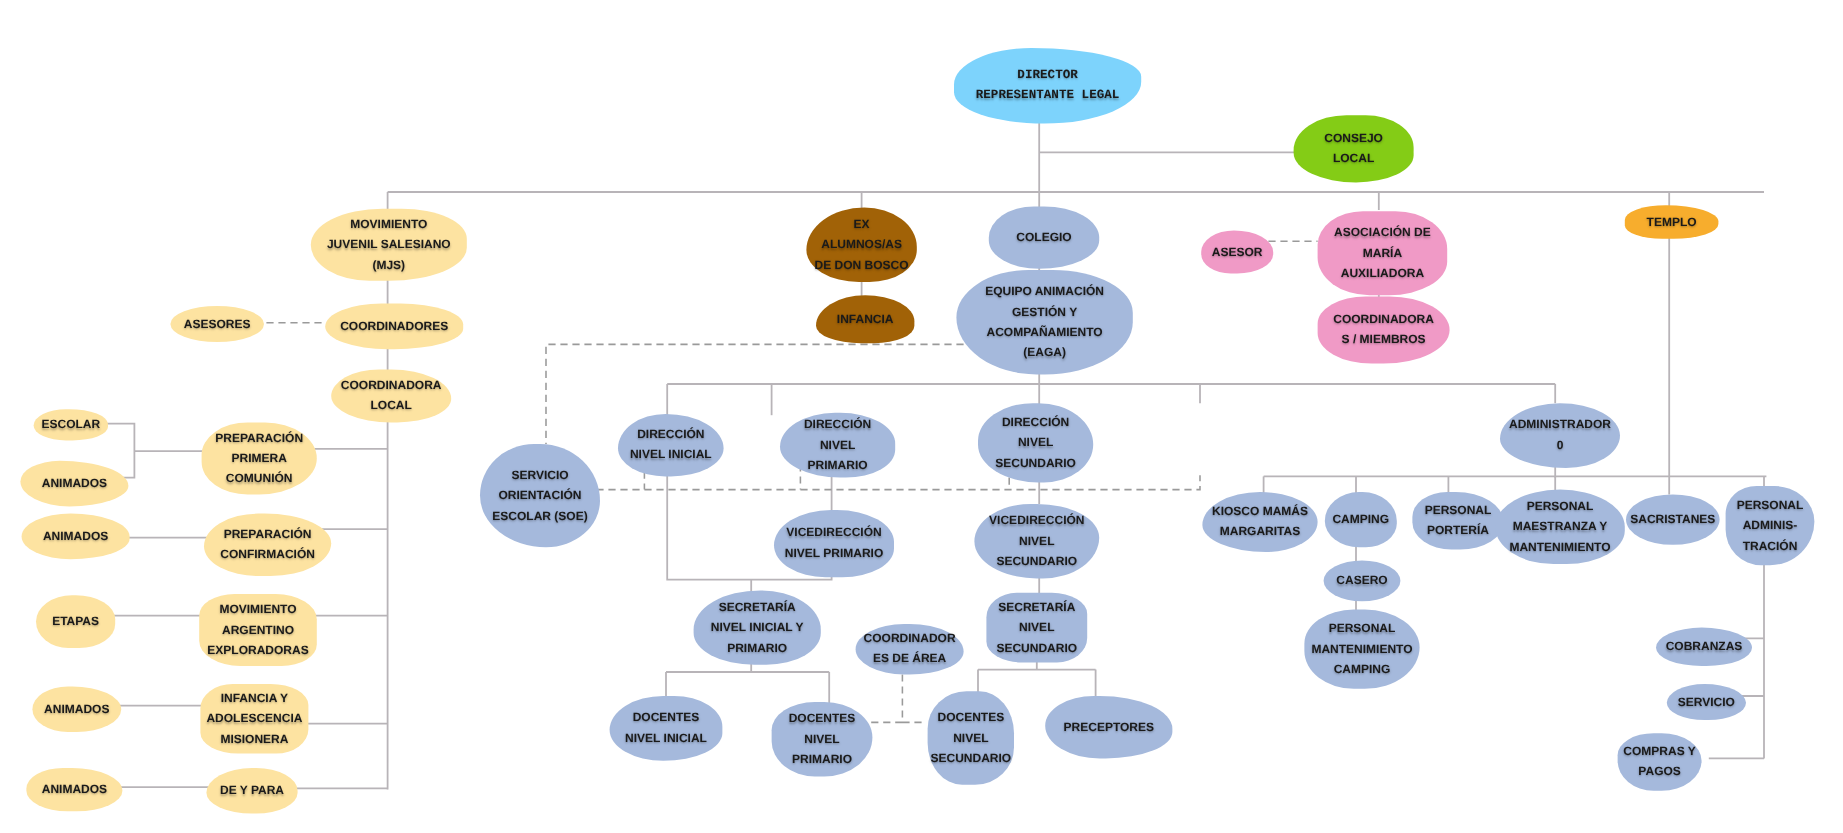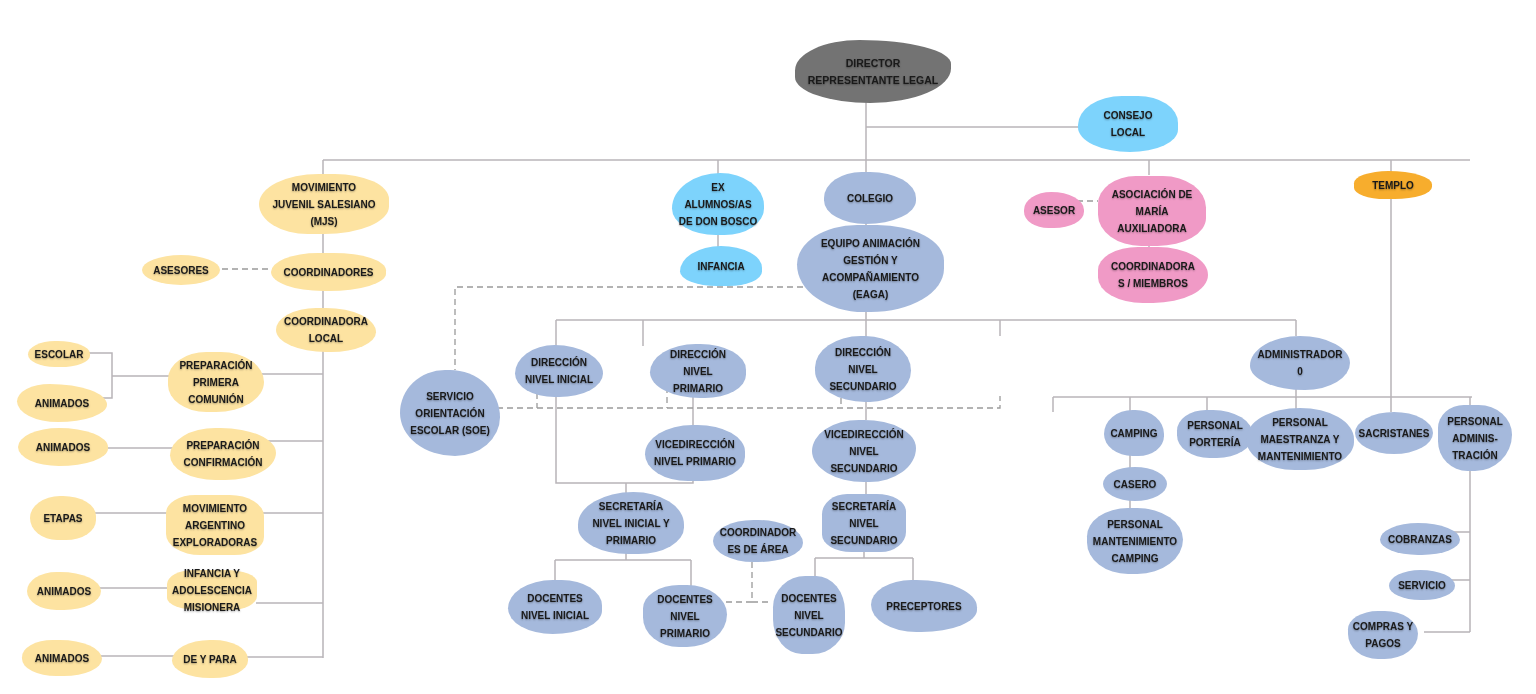--- a/index.html
+++ b/index.html
@@ -15,24 +15,24 @@
     font-weight: bold;
     font-size: 10px;
     line-height: 17px;
     color: #1a1a1a;
     text-shadow: 0 1px 2px rgba(0,0,0,0.35);
     box-sizing: border-box;
     padding: 2px 4px;
     white-space: pre-line;
     cursor: pointer;
   }
-  .c-blue-top { background: #737373; }
-  .c-grey { background: #7dd3fc; }
+  .c-blue-top { background: #7dd3fc; font-family: Liberation Mono, monospace; }
+  .c-grey { background: #84cc16; }
   .c-yellow { background: #fde3a1; }
-  .c-green { background: #7dd3fc; }
+  .c-green { background: #a16207; }
   .c-pink { background: #f09ac6; }
   .c-orange { background: #f7ad2d; }
   .c-blue { background: #a5b9dc; }
 </style>
 </head>
 <body>
 
 <div id="canvas">
   <svg id="links" xmlns="http://www.w3.org/2000/svg">
     <g id="solid-lines" fill="none" stroke="#b8b4b8" stroke-width="1.5">
@@ -126,39 +126,39 @@
   <div class="node c-yellow" style="left:18px;top:428px;width:90px;height:38px;border-radius:50% 60% 60% 50% / 55% 55% 50% 55%;">ANIMADOS</div>
   <div class="node c-yellow" style="left:170px;top:428px;width:106px;height:52px;border-radius:45% 55% 50% 45% / 55% 50% 55% 50%;">PREPARACIÓN
 CONFIRMACIÓN</div>
 
   <div class="node c-yellow" style="left:30px;top:496px;width:66px;height:44px;border-radius:50% 55% 50% 45% / 55% 50% 50% 55%;">ETAPAS</div>
   <div class="node c-yellow" style="left:166px;top:495px;width:98px;height:60px;border-radius:30% 35% 30% 35% / 30% 35% 30% 35%;">MOVIMIENTO
 ARGENTINO
 EXPLORADORAS</div>
 
   <div class="node c-yellow" style="left:27px;top:572px;width:74px;height:38px;border-radius:40% 55% 50% 40% / 50% 50% 50% 50%;">ANIMADOS</div>
-  <div class="node c-yellow" style="left:167px;top:570px;width:90px;height:40px;border-radius:30% 35% 30% 35% / 35% 30% 35% 30%;">INFANCIA Y
+  <div class="node c-yellow" style="left:167px;top:570px;width:90px;height:58px;border-radius:30% 35% 30% 35% / 35% 30% 35% 30%;">INFANCIA Y
 ADOLESCENCIA
 MISIONERA</div>
 
   <div class="node c-yellow" style="left:22px;top:640px;width:80px;height:36px;border-radius:40% 55% 50% 45% / 50% 55% 50% 50%;">ANIMADOS</div>
   <div class="node c-yellow" style="left:172px;top:640px;width:76px;height:38px;border-radius:55% 50% 50% 55% / 60% 55% 50% 50%;">DE Y PARA</div>
 
   <div class="node c-green" style="left:672px;top:173px;width:92px;height:62px;border-radius:55% 50% 45% 50% / 60% 55% 45% 45%;">EX
 ALUMNOS/AS
 DE DON BOSCO</div>
   <div class="node c-green" style="left:680px;top:246px;width:82px;height:40px;border-radius:55% 55% 45% 50% / 70% 60% 40% 40%;">INFANCIA</div>
 
   <div class="node c-blue" style="left:824px;top:172px;width:92px;height:52px;border-radius:45% 55% 60% 50% / 55% 55% 50% 50%;">COLEGIO</div>
   <div class="node c-blue" style="left:797px;top:225px;width:147px;height:87px;border-radius:45% 50% 55% 50% / 50% 45% 55% 60%;">EQUIPO ANIMACIÓN
 GESTIÓN Y
 ACOMPAÑAMIENTO
 (EAGA)</div>
 
-  <div class="node c-pink" style="left:1024px;top:192px;width:60px;height:36px;border-radius:50% 60% 55% 45% / 55% 55% 50% 50%;">ASESOR</div>
+  <div class="node c-pink" style="left:1001px;top:192px;width:60px;height:36px;border-radius:50% 60% 55% 45% / 55% 55% 50% 50%;">ASESOR</div>
   <div class="node c-pink" style="left:1098px;top:176px;width:108px;height:70px;border-radius:35% 40% 45% 40% / 40% 45% 40% 45%;">ASOCIACIÓN DE
 MARÍA
 AUXILIADORA</div>
   <div class="node c-pink" style="left:1098px;top:247px;width:110px;height:56px;border-radius:40% 50% 55% 45% / 45% 55% 55% 50%;">COORDINADORA
 S / MIEMBROS</div>
 
   <div class="node c-orange" style="left:1354px;top:171px;width:78px;height:28px;border-radius:55% 70% 60% 50% / 55% 60% 55% 50%;">TEMPLO</div>
 
   <div class="node c-blue" style="left:400px;top:370px;width:100px;height:86px;border-radius:45% 50% 45% 55% / 50% 55% 45% 50%;">SERVICIO
 ORIENTACIÓN
@@ -191,20 +191,22 @@
   <div class="node c-blue" style="left:508px;top:580px;width:94px;height:54px;border-radius:50% 45% 55% 50% / 55% 50% 45% 50%;">DOCENTES
 NIVEL INICIAL</div>
   <div class="node c-blue" style="left:643px;top:585px;width:84px;height:62px;border-radius:45% 50% 50% 45% / 40% 50% 55% 50%;">DOCENTES
 NIVEL
 PRIMARIO</div>
   <div class="node c-blue" style="left:773px;top:576px;width:72px;height:78px;border-radius:45% 40% 45% 40% / 40% 45% 40% 45%;">DOCENTES
 NIVEL
 SECUNDARIO</div>
   <div class="node c-blue" style="left:871px;top:580px;width:106px;height:52px;border-radius:40% 60% 55% 45% / 50% 55% 45% 55%;">PRECEPTORES</div>
 
+  <div class="node c-blue" style="left:1002px;top:410px;width:96px;height:50px;border-radius:50% 50% 45% 55% / 55% 50% 50% 45%;">KIOSCO MAMÁS
+MARGARITAS</div>
   <div class="node c-blue" style="left:1104px;top:410px;width:60px;height:46px;border-radius:50% 50% 45% 50% / 55% 55% 45% 50%;">CAMPING</div>
   <div class="node c-blue" style="left:1103px;top:467px;width:64px;height:34px;border-radius:50%;">CASERO</div>
   <div class="node c-blue" style="left:1087px;top:508px;width:96px;height:66px;border-radius:45% 50% 50% 45% / 45% 50% 55% 50%;">PERSONAL
 MANTENIMIENTO
 CAMPING</div>
   <div class="node c-blue" style="left:1177px;top:410px;width:76px;height:48px;border-radius:40% 55% 50% 45% / 45% 55% 50% 50%;">PERSONAL
 PORTERÍA</div>
   <div class="node c-blue" style="left:1246px;top:408px;width:108px;height:62px;border-radius:50% 50% 45% 45% / 50% 50% 45% 50%;">PERSONAL
 MAESTRANZA Y
 MANTENIMIENTO</div>

